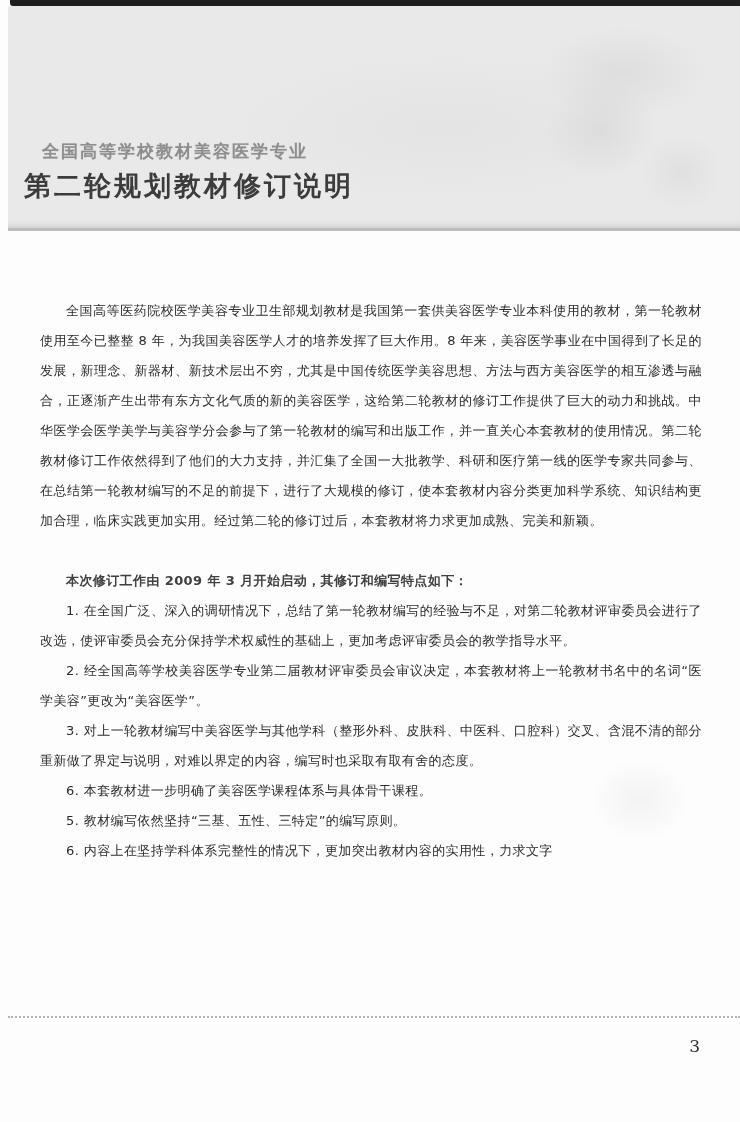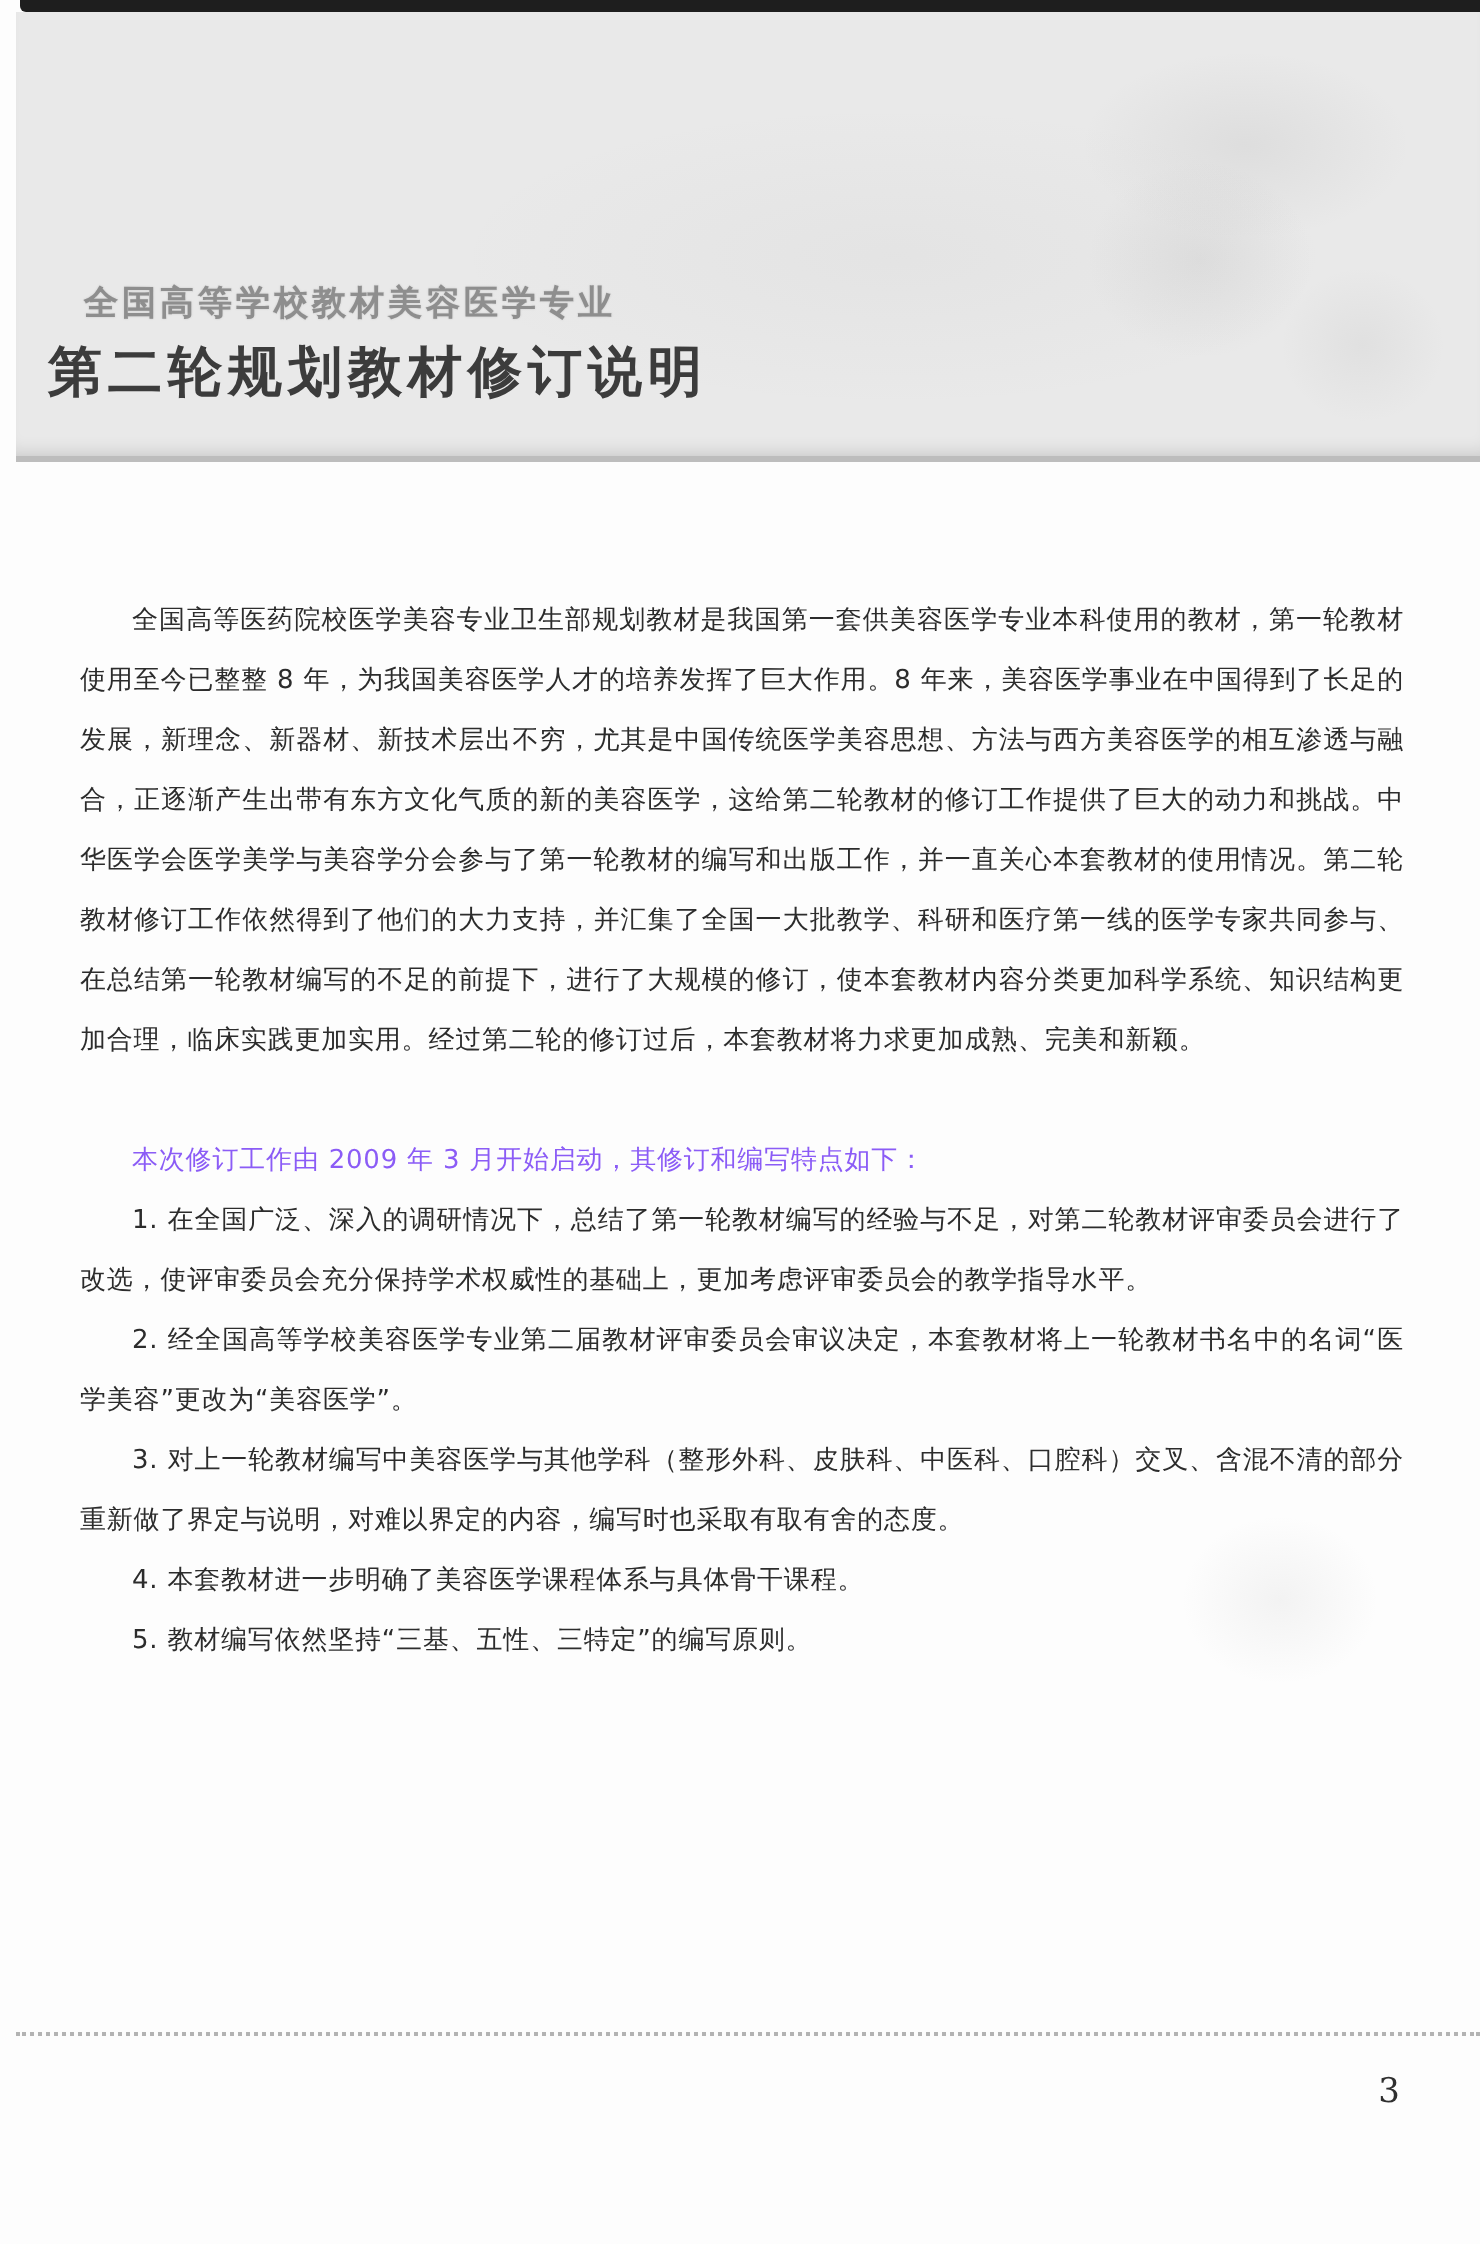--- a/index.html
+++ b/index.html
@@ -70,22 +70,22 @@
     line-height: 30px;
     text-align: justify;
     letter-spacing: 0.4px;
   }
   .main-text p {
     margin: 0;
     text-indent: 2em;
   }
   .intro-line {
     margin-top: 30px !important;
-    font-weight: 400;
-    color: #8b5cf6;
+    font-weight: 700;
+    color: #404040;
   }
   .items p { margin: 0; }
   
   .dotted-divider {
     position: absolute;
     top: 1016px;
     left: 8px;
     right: 0;
     height: 0;
     border-top: 2px dotted #9b9b9b;
@@ -130,22 +130,23 @@
 
   <div class="main-text">
     <p>全国高等医药院校医学美容专业卫生部规划教材是我国第一套供美容医学专业本科使用的教材，第一轮教材使用至今已整整 8 年，为我国美容医学人才的培养发挥了巨大作用。8 年来，美容医学事业在中国得到了长足的发展，新理念、新器材、新技术层出不穷，尤其是中国传统医学美容思想、方法与西方美容医学的相互渗透与融合，正逐渐产生出带有东方文化气质的新的美容医学，这给第二轮教材的修订工作提供了巨大的动力和挑战。中华医学会医学美学与美容学分会参与了第一轮教材的编写和出版工作，并一直关心本套教材的使用情况。第二轮教材修订工作依然得到了他们的大力支持，并汇集了全国一大批教学、科研和医疗第一线的医学专家共同参与、在总结第一轮教材编写的不足的前提下，进行了大规模的修订，使本套教材内容分类更加科学系统、知识结构更加合理，临床实践更加实用。经过第二轮的修订过后，本套教材将力求更加成熟、完美和新颖。</p>
 
     <p class="intro-line">本次修订工作由 2009 年 3 月开始启动，其修订和编写特点如下：</p>
 
     <div class="items">
       <p>1. 在全国广泛、深入的调研情况下，总结了第一轮教材编写的经验与不足，对第二轮教材评审委员会进行了改选，使评审委员会充分保持学术权威性的基础上，更加考虑评审委员会的教学指导水平。</p>
       <p>2. 经全国高等学校美容医学专业第二届教材评审委员会审议决定，本套教材将上一轮教材书名中的名词“医学美容”更改为“美容医学”。</p>
       <p>3. 对上一轮教材编写中美容医学与其他学科（整形外科、皮肤科、中医科、口腔科）交叉、含混不清的部分重新做了界定与说明，对难以界定的内容，编写时也采取有取有舍的态度。</p>
-      <p>4. 本套教材进一步明确了美容医学课程体系与具体骨干课程。</p>
+      <p>6. 本套教材进一步明确了美容医学课程体系与具体骨干课程。</p>
       <p>5. 教材编写依然坚持“三基、五性、三特定”的编写原则。</p>
+      <p>6. 内容上在坚持学科体系完整性的情况下，更加突出教材内容的实用性，力求文字</p>
     </div>
   </div>
 
   <div class="smudge smudge-1"></div>
 
   <div class="dotted-divider"></div>
 
   <div class="page-number">3</div>
 
 </div>

